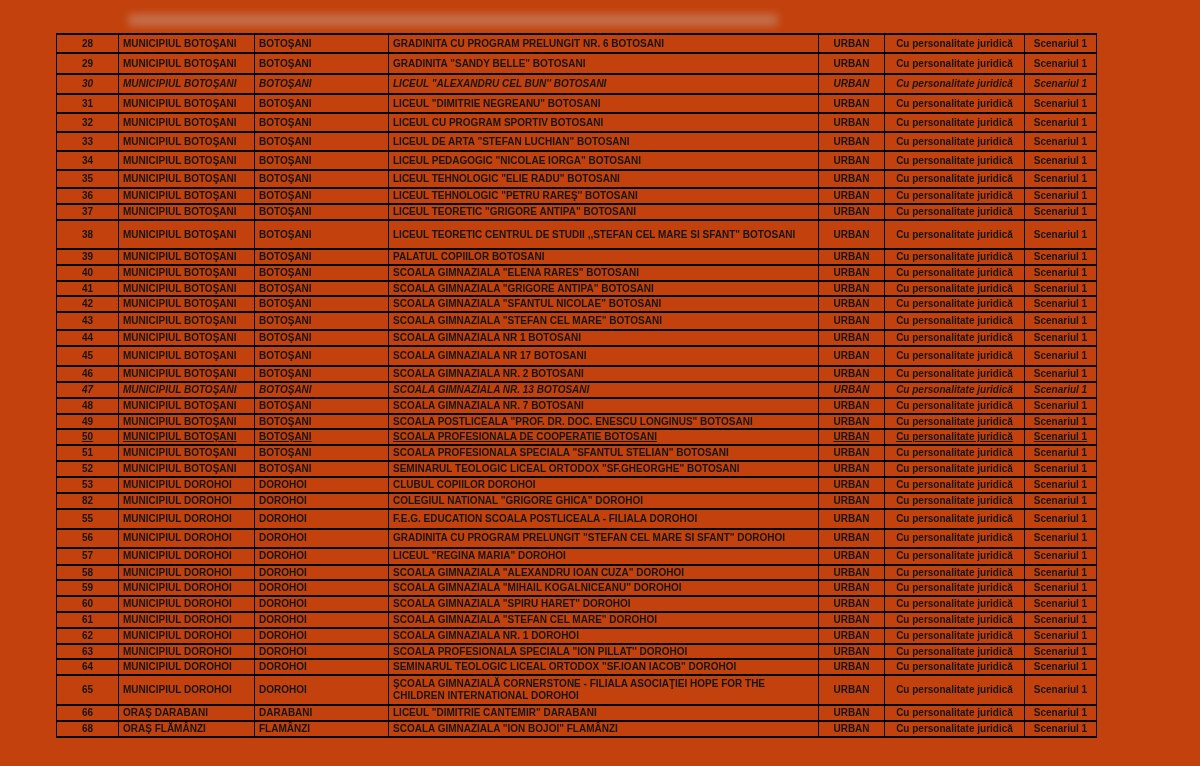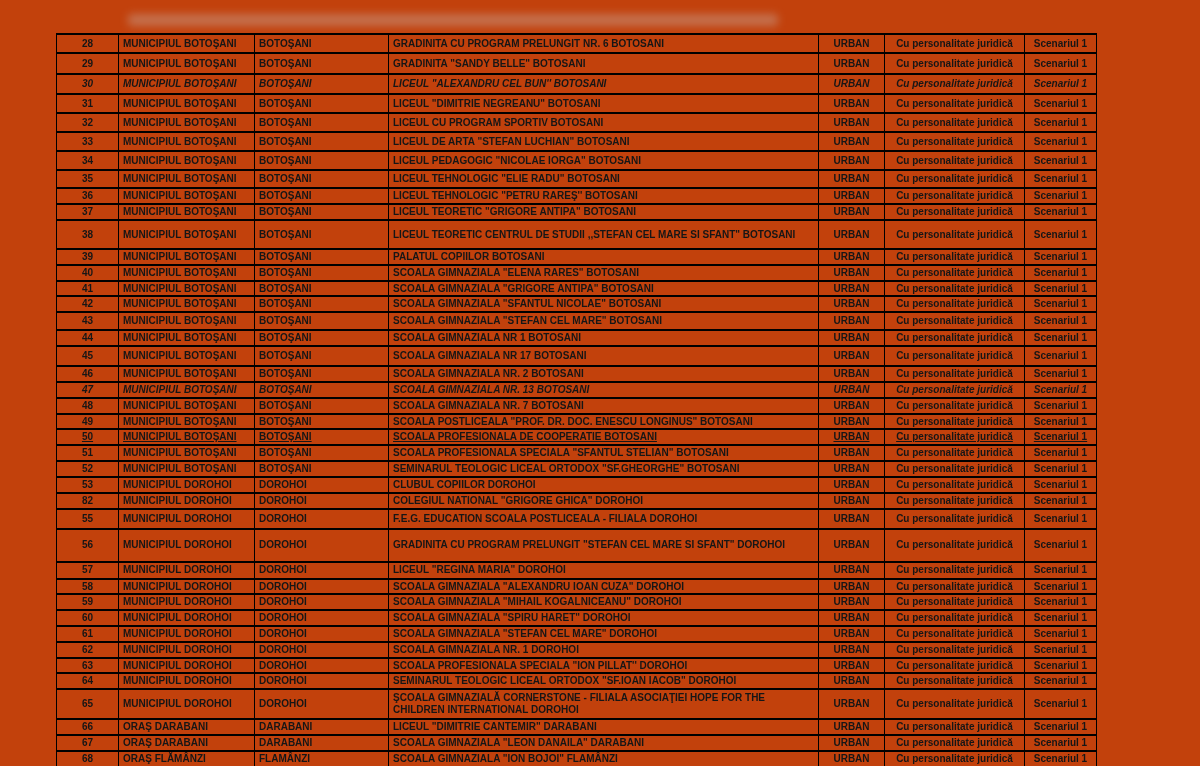--- a/index.html
+++ b/index.html
@@ -332,21 +332,21 @@
         </tr>
         <tr style="height: 20px;">
           <td class="col-num">55</td>
           <td class="col-muni">MUNICIPIUL DOROHOI</td>
           <td class="col-city">DOROHOI</td>
           <td class="col-school">F.E.G. EDUCATION SCOALA POSTLICEALA - FILIALA DOROHOI</td>
           <td class="col-urban">URBAN</td>
           <td class="col-legal">Cu personalitate juridică</td>
           <td class="col-scen">Scenariul 1</td>
         </tr>
-        <tr style="height: 33px; margin-top: 12px;">
+        <tr style="height: 19px; margin-top: 12px;">
           <td class="col-num">56</td>
           <td class="col-muni">MUNICIPIUL DOROHOI</td>
           <td class="col-city">DOROHOI</td>
           <td class="col-school">GRADINITA CU PROGRAM PRELUNGIT "STEFAN CEL MARE SI SFANT" DOROHOI</td>
           <td class="col-urban">URBAN</td>
           <td class="col-legal">Cu personalitate juridică</td>
           <td class="col-scen">Scenariul 1</td>
         </tr>
         <tr style="height: 17px;">
           <td class="col-num">57</td>
@@ -427,29 +427,20 @@
           <td class="col-school">ŞCOALA GIMNAZIALĂ CORNERSTONE - FILIALA ASOCIAŢIEI HOPE FOR THE CHILDREN INTERNATIONAL DOROHOI</td>
           <td class="col-urban">URBAN</td>
           <td class="col-legal">Cu personalitate juridică</td>
           <td class="col-scen">Scenariul 1</td>
         </tr>
         <tr style="height: 15px;">
           <td class="col-num">66</td>
           <td class="col-muni">ORAŞ DARABANI</td>
           <td class="col-city">DARABANI</td>
           <td class="col-school">LICEUL "DIMITRIE CANTEMIR" DARABANI</td>
-          <td class="col-urban">URBAN</td>
-          <td class="col-legal">Cu personalitate juridică</td>
-          <td class="col-scen">Scenariul 1</td>
-        </tr>
-        <tr style="height: 16px;">
-          <td class="col-num">67</td>
-          <td class="col-muni">ORAŞ DARABANI</td>
-          <td class="col-city">DARABANI</td>
-          <td class="col-school">SCOALA GIMNAZIALA "LEON DANAILA" DARABANI</td>
           <td class="col-urban">URBAN</td>
           <td class="col-legal">Cu personalitate juridică</td>
           <td class="col-scen">Scenariul 1</td>
         </tr>
         <tr style="height: 16px;">
           <td class="col-num">68</td>
           <td class="col-muni">ORAŞ FLĂMÂNZI</td>
           <td class="col-city">FLAMÂNZI</td>
           <td class="col-school">SCOALA GIMNAZIALA "ION BOJOI" FLAMÂNZI</td>
           <td class="col-urban">URBAN</td>

